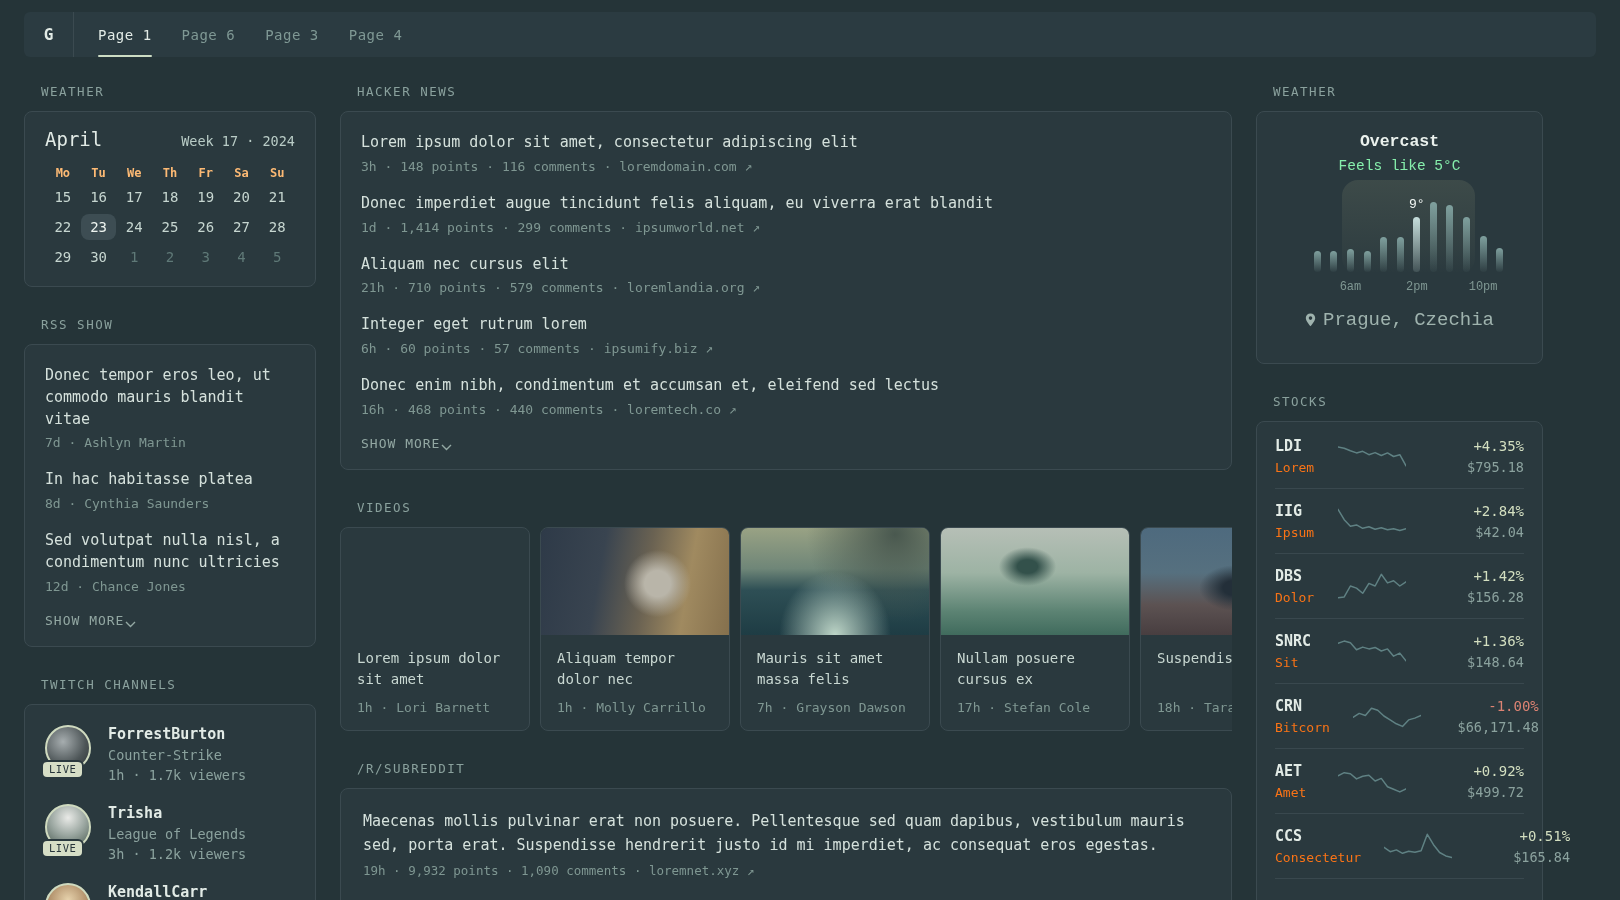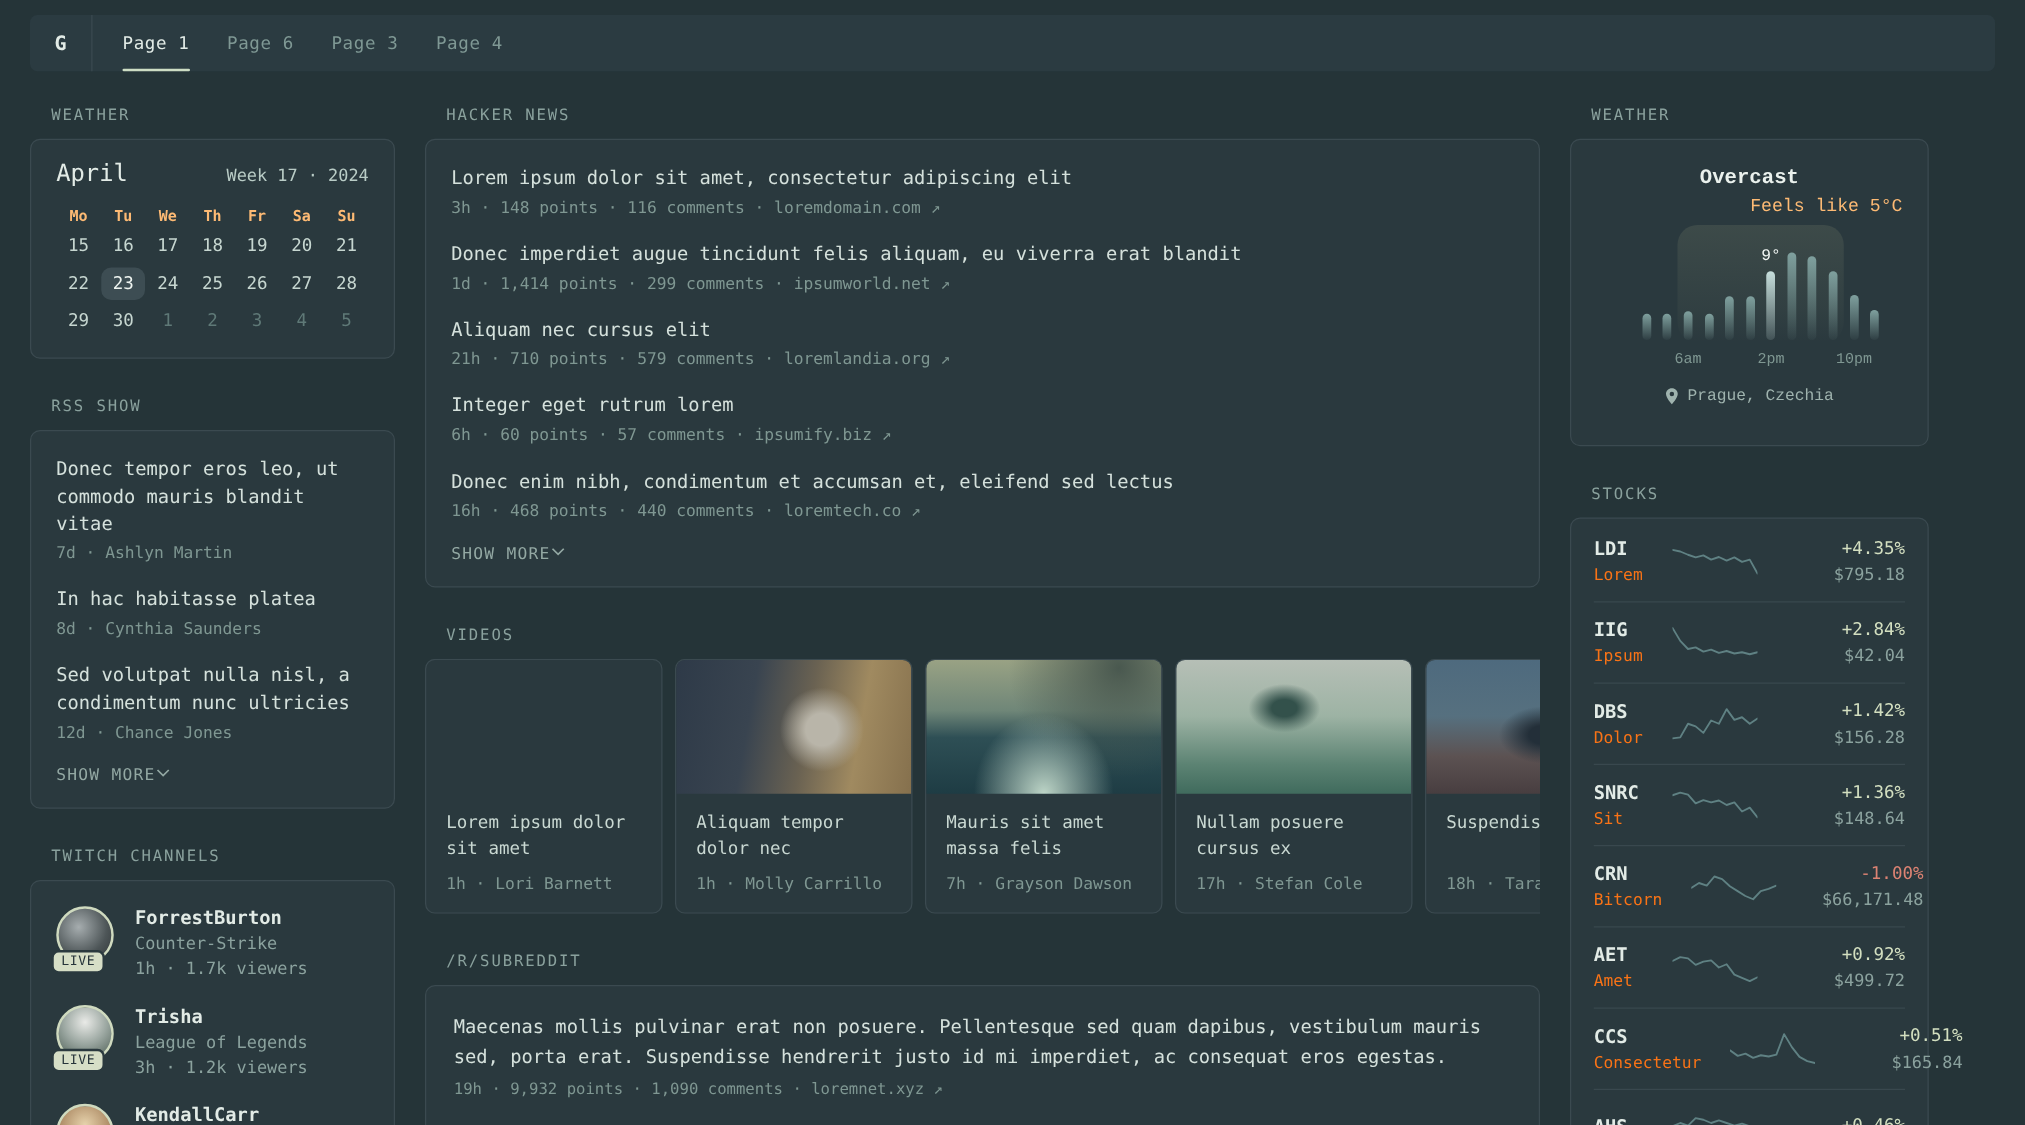--- a/index.html
+++ b/index.html
@@ -59,21 +59,21 @@
   .cal-day   { font-size:14px; color:#c6d6d0; padding:5px 0; border-radius:8px; }
   .cal-day.dim { color:#5f7977; }
   .cal-day.selected { background:#3d4d53; color:#eef4f0; }
 
   
   .feed-card { padding:20px 20px 18px; }
   .feed-item { margin-bottom:19px; }
   .feed-title { font-size:15px; line-height:1.45; color:#d5e1dc; cursor:pointer; }
   .feed-meta  { margin-top:5px; font-size:13px; color:#7f9792; }
   .show-more {
-    display:flex; align-items:flex-start; gap:1px; margin-top:2px;
+    display:flex; align-items:flex-end; gap:1px; margin-top:2px;
     font-size:13px; letter-spacing:1px; color:#93a8a3; cursor:pointer; width:max-content;
   }
   .show-more svg { margin-top:2px; }
 
   
   .twitch-card { padding:20px; min-height:250px; }
   .twitch-row { display:flex; gap:17px; margin-bottom:21px; cursor:pointer; }
   .avatar-wrap { position:relative; width:46px; height:46px; flex:none; }
   .avatar {
     width:46px; height:46px; border-radius:50%;
@@ -131,39 +131,39 @@
   .video-meta { font-size:13px; color:#7f9792; margin-top:9px; white-space:nowrap; }
 
   
   .reddit-card { padding:20px 22px; min-height:150px; }
   .reddit-title { font-size:15px; line-height:1.6; color:#d5e1dc; cursor:pointer; }
   .reddit-meta { font-size:12.5px; color:#7f9792; margin-top:6px; }
 
   
   .weather-card { padding:20px 20px 32px;font-family:Liberation Mono, monospace; }
   .weather-cond { text-align:center; font-size:16.5px; font-weight:bold; color:#eaf1ed; }
-  .weather-feels { text-align:right; font-size:14.5px; color:#fdba74; margin-top:7px; }
+  .weather-feels { text-align:center; font-size:14.5px; color:#86efac; margin-top:7px; }
   .weather-chart { position:relative; display:flex; align-items:flex-end; height:86px; margin:12px 14px 0 32px; }
   .daylight {
     position:absolute; top:-6px; bottom:-2px; border-radius:16px; z-index:0;
     background:linear-gradient(180deg, rgba(226,226,168,0.10) 0%, rgba(226,226,168,0.04) 72%, rgba(226,226,168,0) 100%);
   }
   .bar-slot {
     flex:1; display:flex; flex-direction:column; align-items:center;
     justify-content:flex-end; height:100%; position:relative; z-index:1;
   }
   .w-bar { width:7px; border-radius:4px;
     background:linear-gradient(180deg, #7fa09e 0%, rgba(127,160,158,0.05) 100%); }
   .w-bar.current { background:linear-gradient(180deg, #c6dedc 0%, rgba(198,222,220,0.15) 100%); }
   .temp-label { font-size:13px; color:#f2f7f4; margin-bottom:5px; }
   .hours { position:relative; height:16px; margin:6px 14px 0 32px; }
   .hour-label { position:absolute; transform:translateX(-50%); font-size:12px; color:#7f9792; top:2px; }
   .weather-loc {
     margin-top:15px; display:flex; justify-content:center; align-items:center;
-    gap:7px; font-size:13px; color:#9fb3ae;
+    gap:7px; font-size:19px; color:#9fb3ae;
   }
 
   
   .stocks-card { padding:2px 18px; min-height:516px; }
   .stock-row {
     display:grid; grid-template-columns:1fr 68px 95px; align-items:center;
     padding:13px 0; column-gap:23px;
   }
   .stock-row + .stock-row { border-top:1px solid #39484e; }
   .stock-ticker { font-size:15px; font-weight:bold; color:#e2ebe6; }

